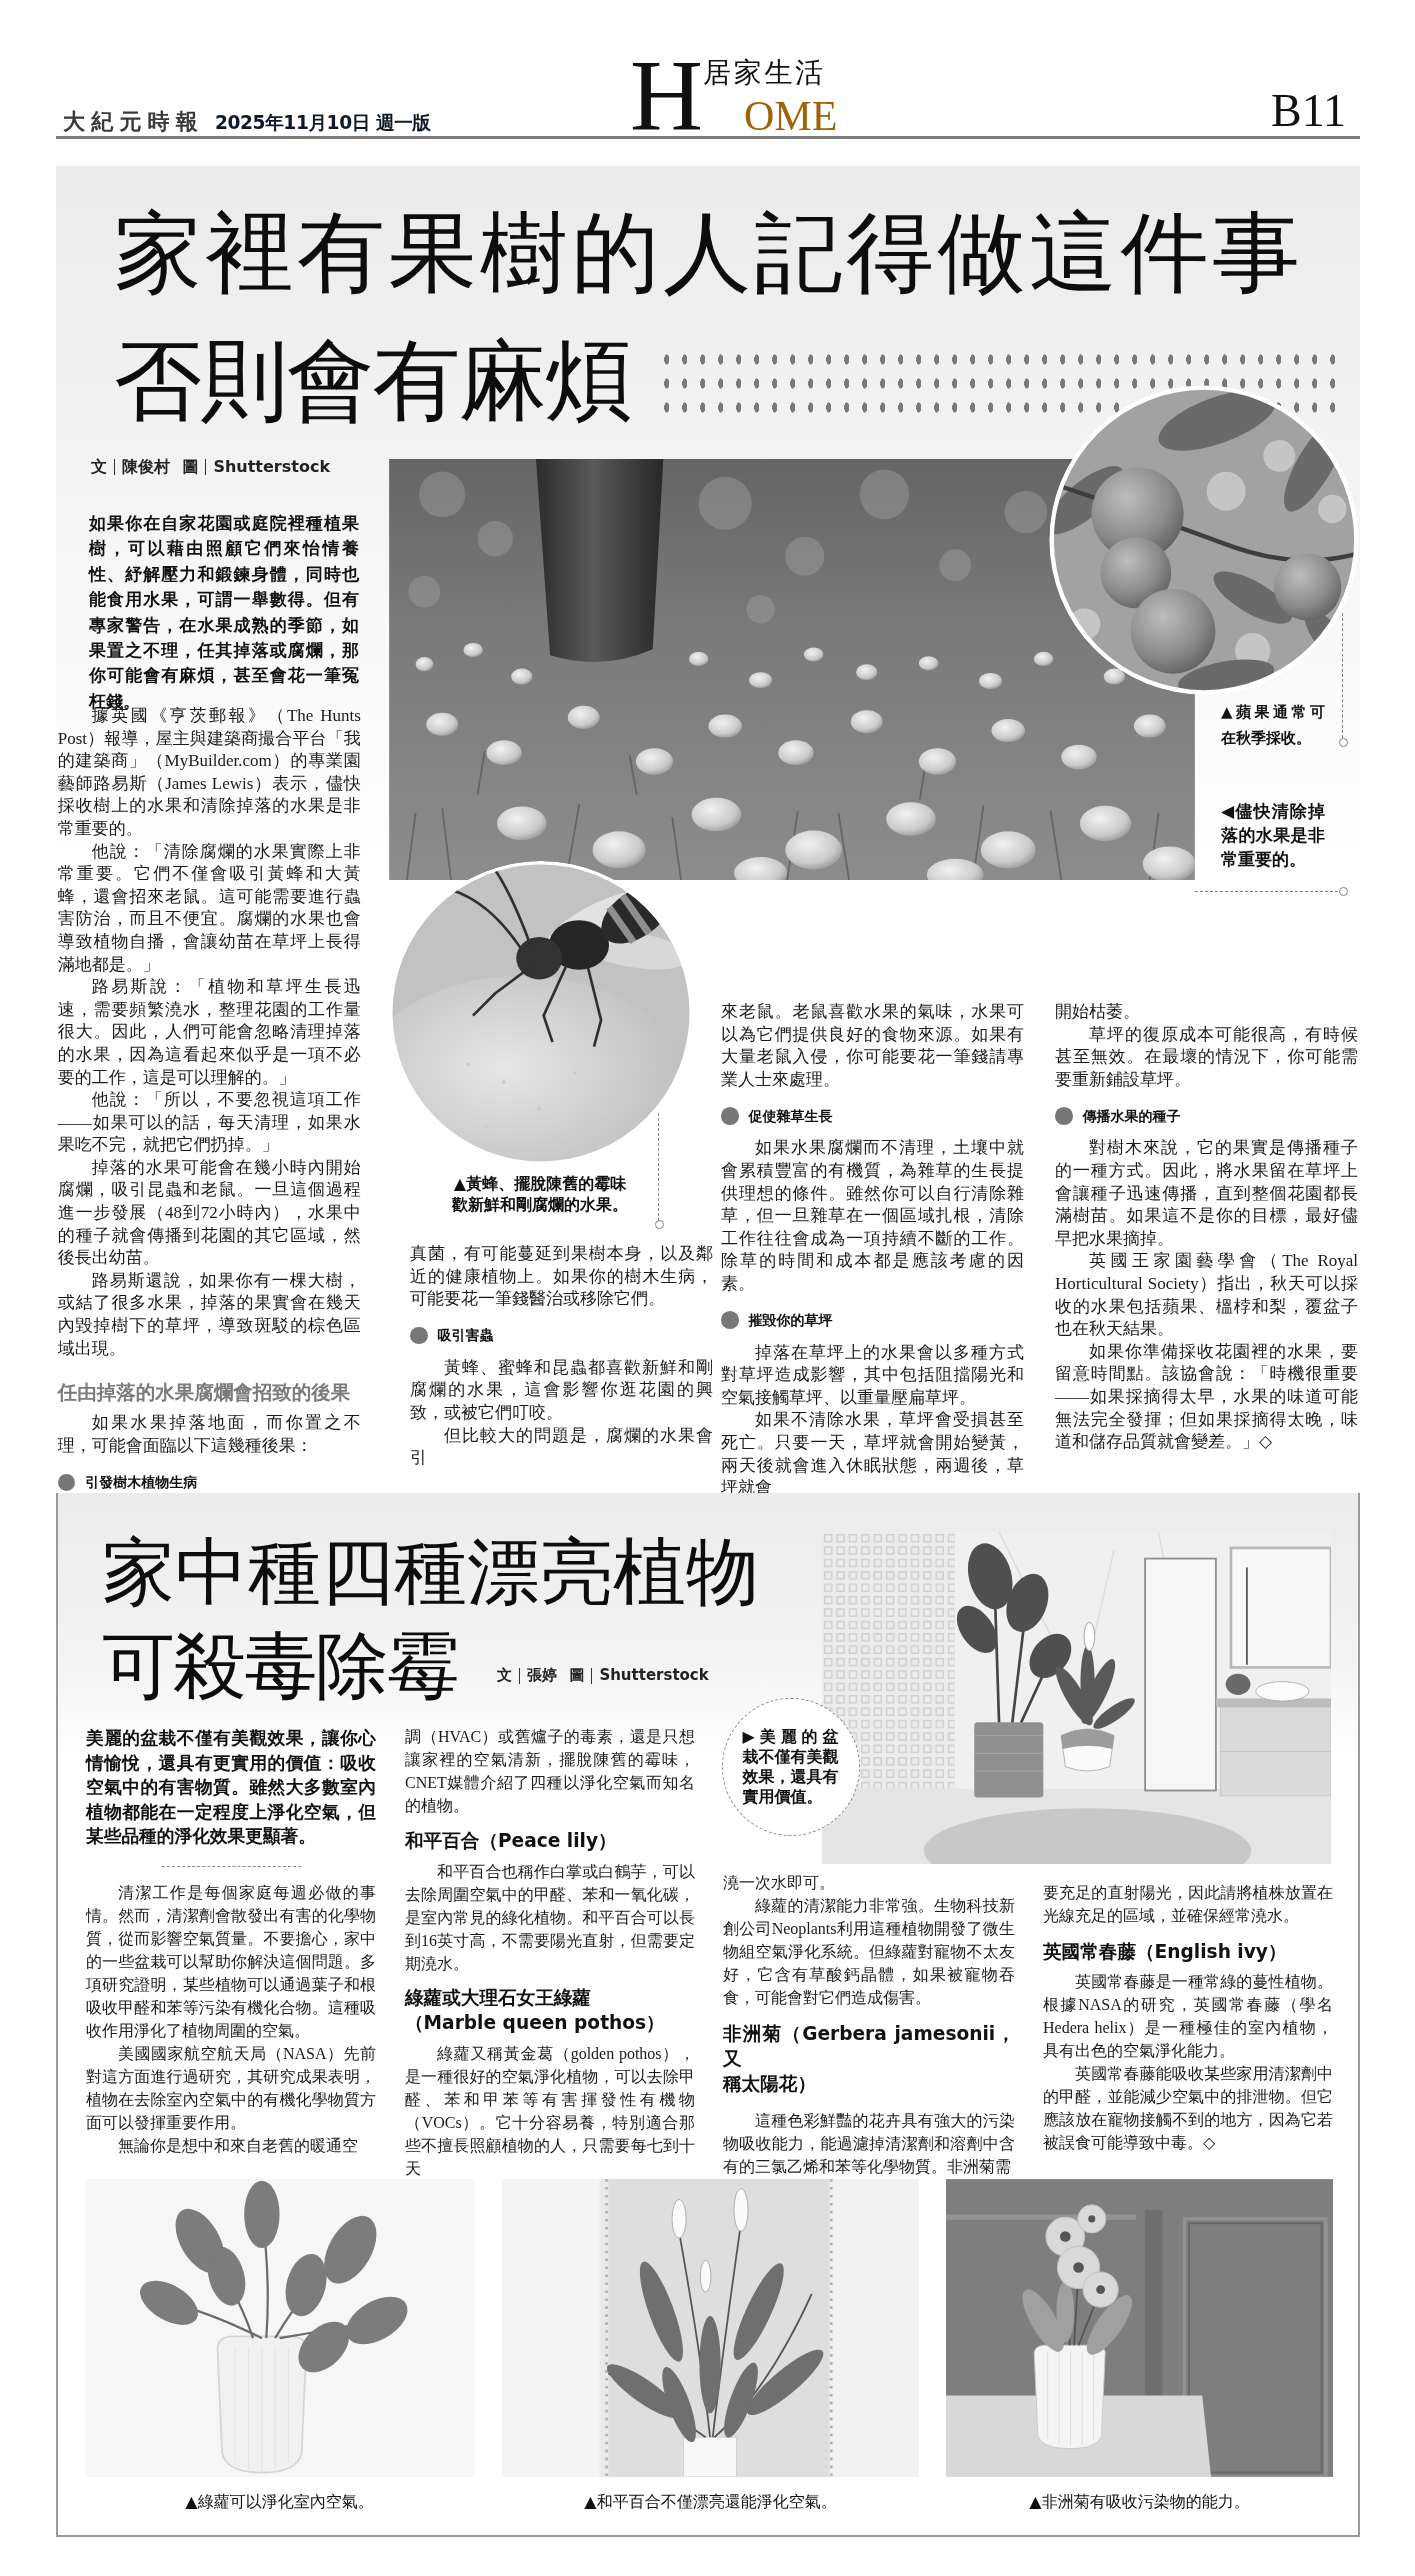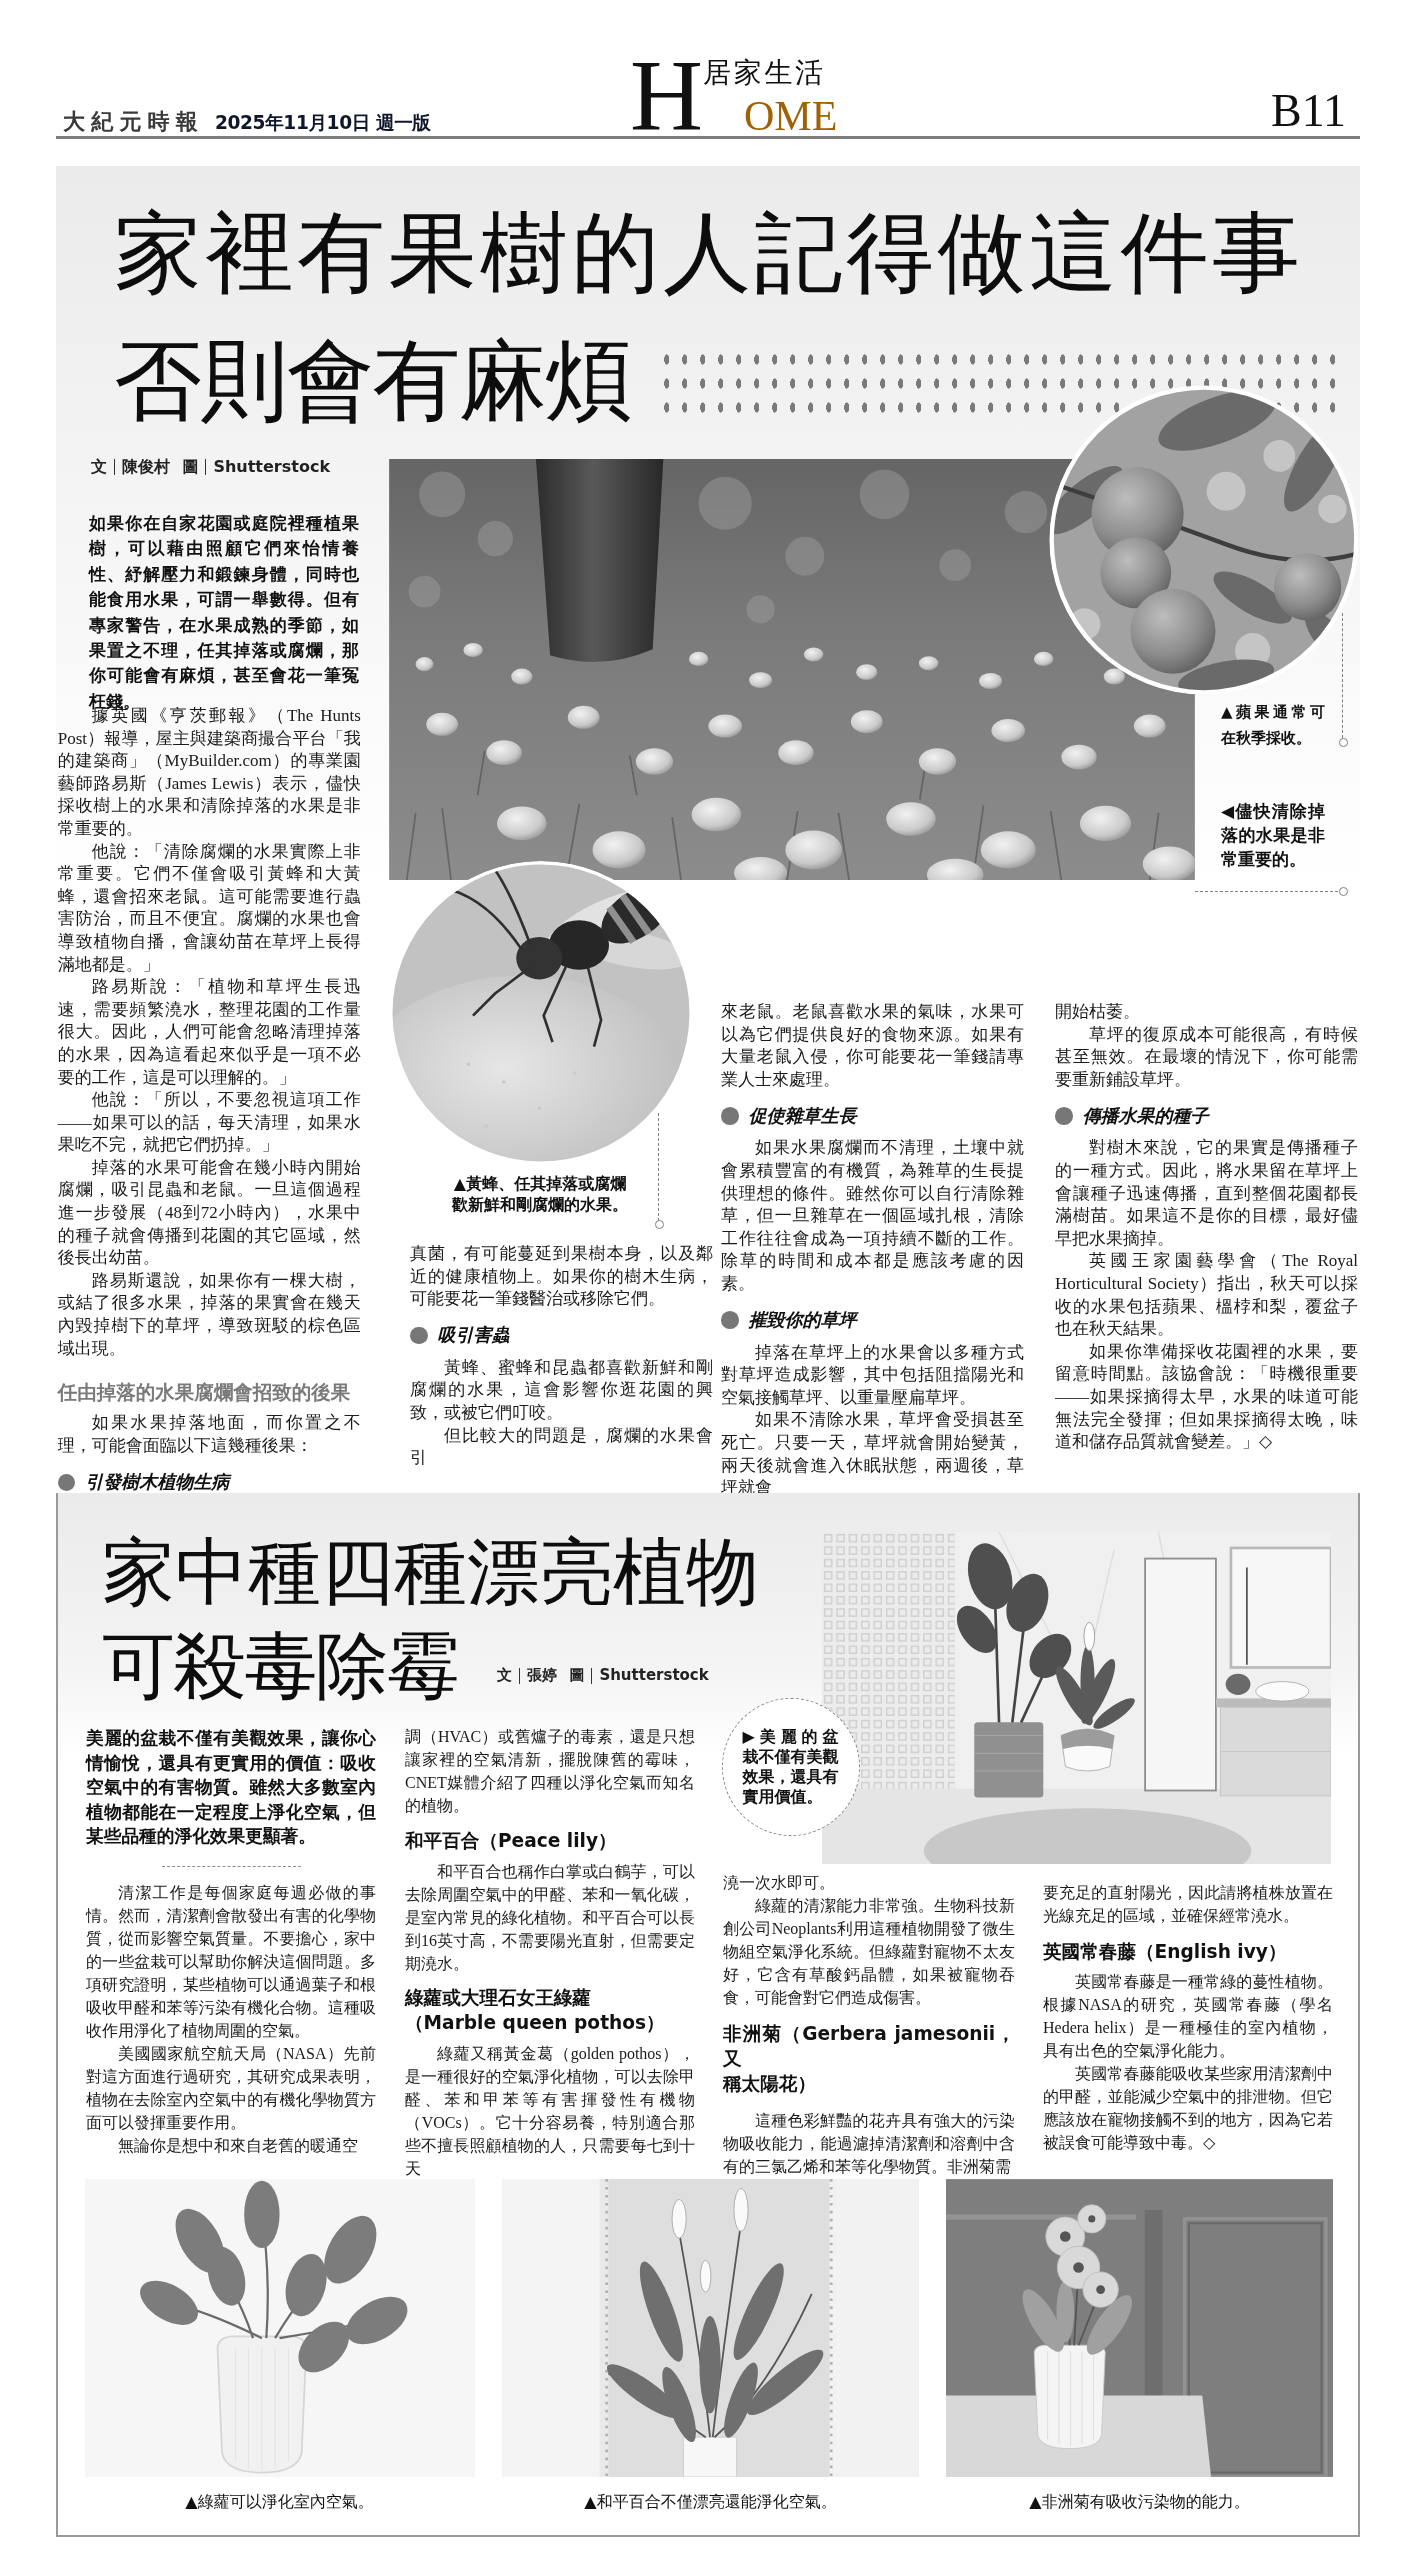--- a/index.html
+++ b/index.html
@@ -37,21 +37,21 @@
 .lead1{left:33px;top:337px;width:270px;font-size:17px;line-height:25.4px;margin-top:8px;}
 .lead2{left:28px;top:233px;width:290px;font-size:17.7px;line-height:24.5px;}
 
 .col{position:absolute;font-family:"Liberation Serif","DejaVu Serif",serif;color:#1a1a1a;text-align:justify;}
 .col p{text-indent:2em;}
 .col p.cont{text-indent:0;}
 .c1{font-size:17px;line-height:22.6px;width:303px;}
 .c2{font-size:16px;line-height:23px;width:290px;}
 
 .subhead{font-family:"DejaVu Sans",sans-serif;font-weight:bold;font-size:19.5px;line-height:26.5px;color:#7a7a7a;margin:19.5px 0 6.2px;white-space:nowrap;}
-.bullet{font-family:"DejaVu Sans",sans-serif;font-weight:bold;font-size:18px;line-height:26.5px;color:#111;margin:11.5px 0 8px;display:flex;align-items:center;font-style:italic;}
+.bullet{font-family:"DejaVu Sans",sans-serif;font-weight:bold;font-size:14px;line-height:26.5px;color:#111;margin:11.5px 0 8px;display:flex;align-items:center;}
 .bullet .dot{width:17.7px;height:17.7px;border-radius:50%;background:#777;margin-right:9.7px;flex:none;}
 .phead{font-family:"DejaVu Sans",sans-serif;font-weight:bold;font-size:18.6px;line-height:25px;color:#111;}
 .phead span{display:block;}
 
 .photo{position:absolute;overflow:hidden;}
 .photo svg{display:block;}
 
 .cap{font-family:"DejaVu Sans",sans-serif;font-weight:bold;color:#111;}
 .cap span{display:block;}
 .cap .j{text-align:justify;text-align-last:justify;}
@@ -264,21 +264,21 @@
   <div class="abs cap" style="left:1165px;top:533px;width:104px;font-size:15px;line-height:26px;">
     <span class="j">▲蘋果通常可</span>
     <span>在秋季採收。</span>
   </div>
   <div class="abs cap" style="left:1165px;top:633px;width:104px;font-size:17px;line-height:24px;">
     <span class="j">◀儘快清除掉</span>
     <span class="j">落的水果是非</span>
     <span>常重要的。</span>
   </div>
   <div class="abs cap" style="left:384px;top:1007px;width:200px;font-size:16px;line-height:21px;text-align:center;">
-    <span>▲黃蜂、任其掉落或腐爛</span>
+    <span>▲黃蜂、擺脫陳舊的霉味</span>
     <span>歡新鮮和剛腐爛的水果。</span>
   </div>
 
   <div class="vdash" style="left:1286px;top:447px;height:125px;"></div>
   <div class="pin" style="left:1283px;top:572px;"></div>
   <div class="hdash" style="left:1139px;top:725px;width:143px;"></div>
   <div class="pin" style="left:1283px;top:721px;"></div>
   <div class="vdash" style="left:602px;top:947px;height:108px;z-index:3;"></div>
   <div class="pin" style="left:599px;top:1054px;"></div>
 

